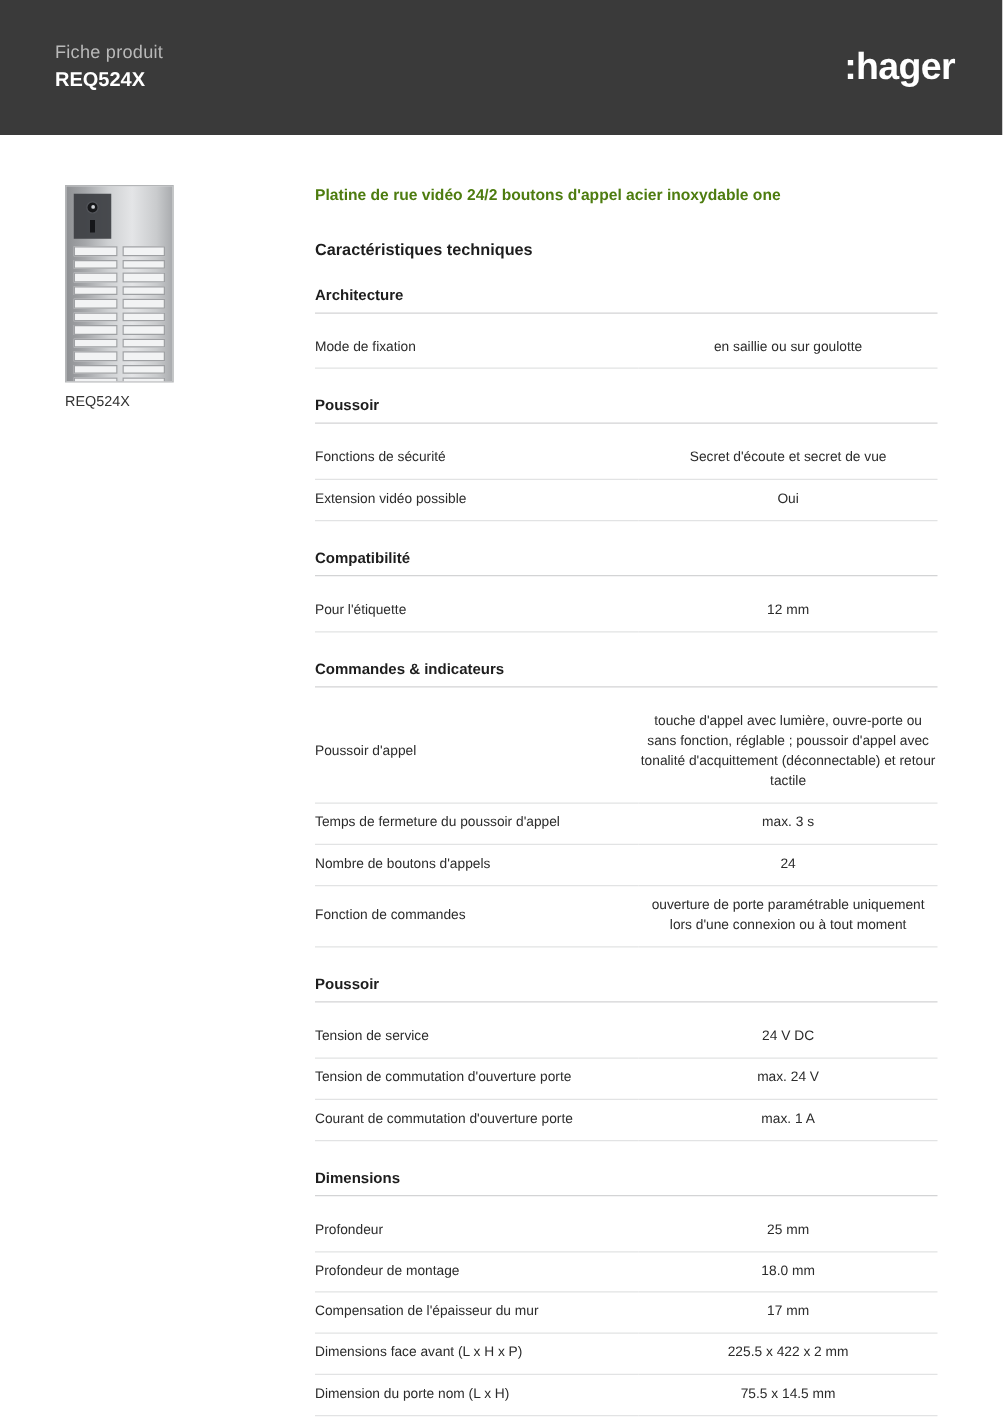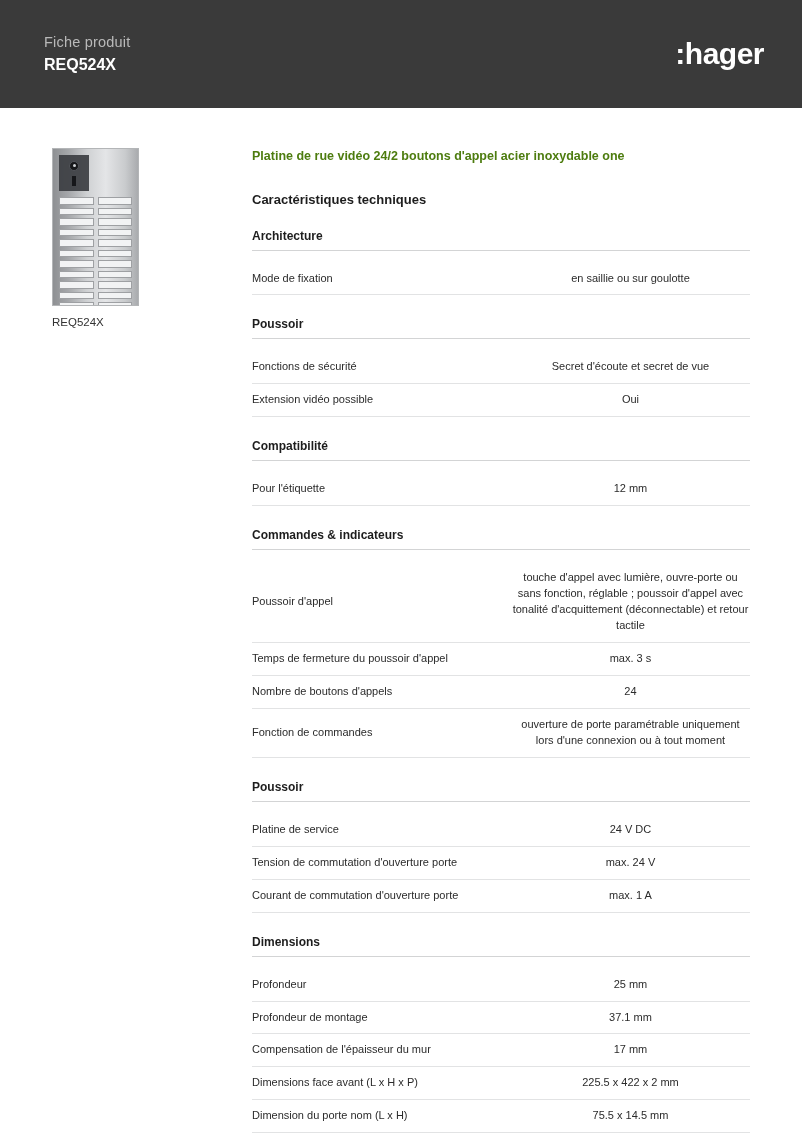--- a/index.html
+++ b/index.html
@@ -287,21 +287,21 @@
               <tr>
                 <td class="label">Fonction de commandes</td>
                 <td class="value">ouverture de porte paramétrable uniquement lors d'une connexion ou à tout moment</td>
               </tr>
             </tbody>
           </table>
           <div class="group-title">Poussoir</div>
           <table class="spec">
             <tbody>
               <tr>
-                <td class="label">Platine de service</td>
+                <td class="label">Tension de service</td>
                 <td class="value">24 V DC</td>
               </tr>
               <tr>
                 <td class="label">Tension de commutation d'ouverture porte</td>
                 <td class="value">max. 24 V</td>
               </tr>
             </tbody>
           </table>
           <table class="spec">
             <tbody>
@@ -313,21 +313,21 @@
           </table>
           <div class="group-title">Dimensions</div>
           <table class="spec">
             <tbody>
               <tr>
                 <td class="label">Profondeur</td>
                 <td class="value">25 mm</td>
               </tr>
               <tr>
                 <td class="label">Profondeur de montage</td>
-                <td class="value">37.1 mm</td>
+                <td class="value">18.0 mm</td>
               </tr>
               <tr>
                 <td class="label">Compensation de l'épaisseur du mur</td>
                 <td class="value">17 mm</td>
               </tr>
               <tr>
                 <td class="label">Dimensions face avant (L x H x P)</td>
                 <td class="value">225.5 x 422 x 2 mm</td>
               </tr>
               <tr>

